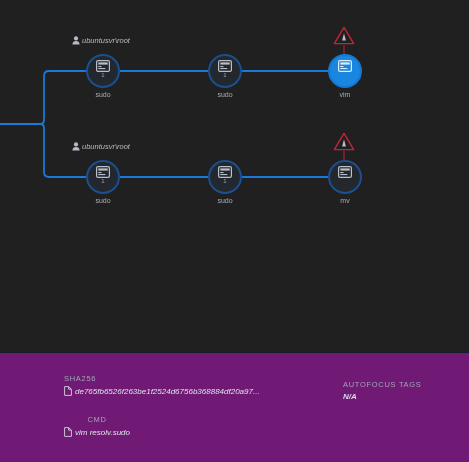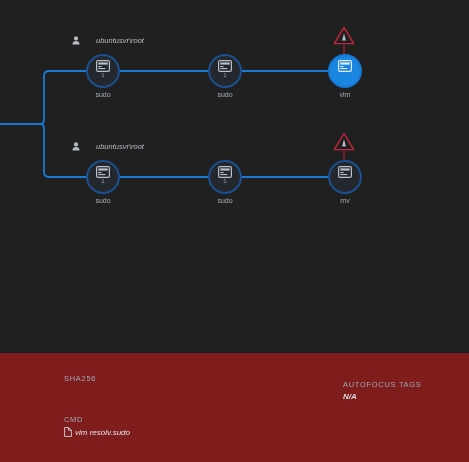--- a/index.html
+++ b/index.html
@@ -68,21 +68,21 @@
     text-align: center;
     width: 70px;
     z-index: 4;
   }
 
   
   .user-label {
     position: absolute;
     display: flex;
     align-items: center;
-    gap: 16px;
+    gap: 2px;
     font-size: 7.5px;
     line-height: 9px;
     color: #b6bcc4;
     font-style: italic;
     z-index: 4;
     white-space: nowrap;
   }
 
   
   .warn {
@@ -92,21 +92,21 @@
     z-index: 5;
   }
 
   
   #detail-panel {
     position: absolute;
     left: 0;
     top: 352px;
     width: 469px;
     height: 110px;
-    background: #7f1d1d;
+    background: #701a75;
     border-top: 1px solid #161c28;
     box-sizing: border-box;
   }
   .field {
     position: absolute;
   }
   .field-label {
     font-size: 7.5px;
     letter-spacing: 0.7px;
     color: #9fa7b4;
@@ -245,23 +245,30 @@
     <span class="count"></span>
   </div>
   <div class="node-label" style="left:310px; top:197px;">mv</div>
 
 </div>
 
 <div id="detail-panel">
 
   <div class="field" style="left:64px; top:21px;">
     <div class="field-label">SHA256</div>
-  </div>
-
-  <div class="field" style="left:64px; top:62px;">
+    <div class="field-value">
+      <svg class="copy-ico" width="8" height="10" viewBox="0 0 8 10">
+        <path d="M0.6 0.6 H4.6 L7.4 3.2 V9.4 H0.6 Z" fill="none" stroke="#cfd5dd" stroke-width="0.9"></path>
+        <path d="M4.6 0.6 V3.2 H7.4" fill="none" stroke="#cfd5dd" stroke-width="0.9"></path>
+      </svg>
+      <span>de765fb6526f263be1f2524d6756b368884df20a97...</span>
+    </div>
+  </div>
+
+  <div class="field" style="left:64px; top:62px;text-align:center;">
     <div class="field-label">CMD</div>
     <div class="field-value">
       <svg class="copy-ico" width="8" height="10" viewBox="0 0 8 10">
         <path d="M0.6 0.6 H4.6 L7.4 3.2 V9.4 H0.6 Z" fill="none" stroke="#cfd5dd" stroke-width="0.9"></path>
         <path d="M4.6 0.6 V3.2 H7.4" fill="none" stroke="#cfd5dd" stroke-width="0.9"></path>
       </svg>
       <span>vim resolv.sudo</span>
     </div>
   </div>
 

